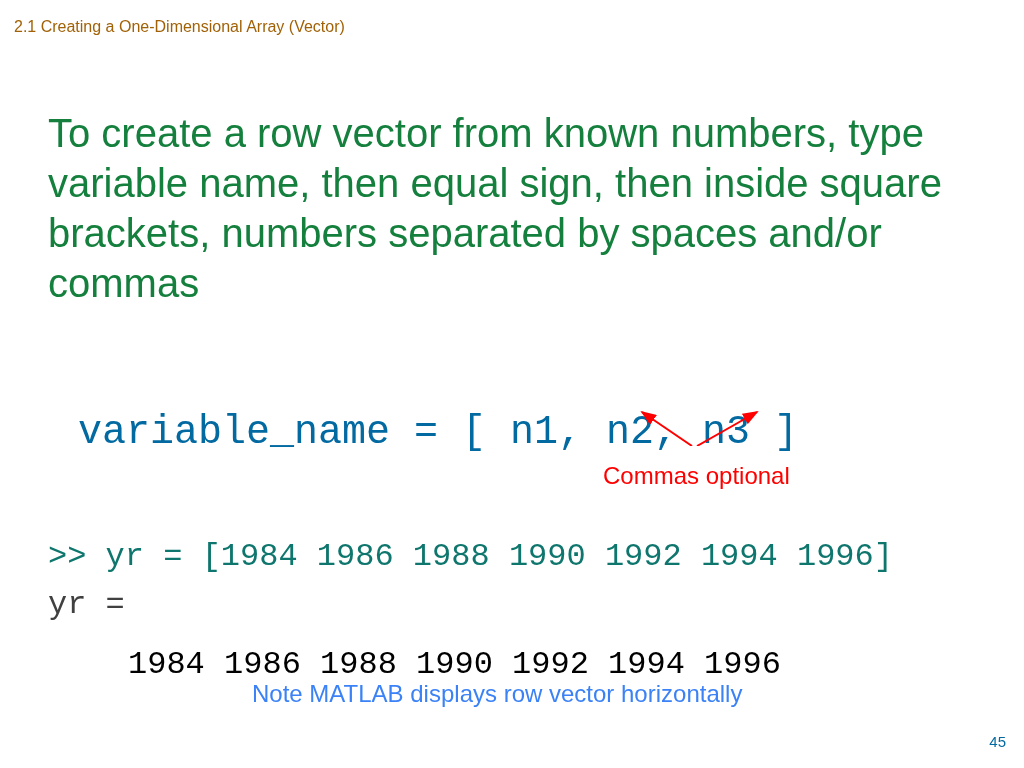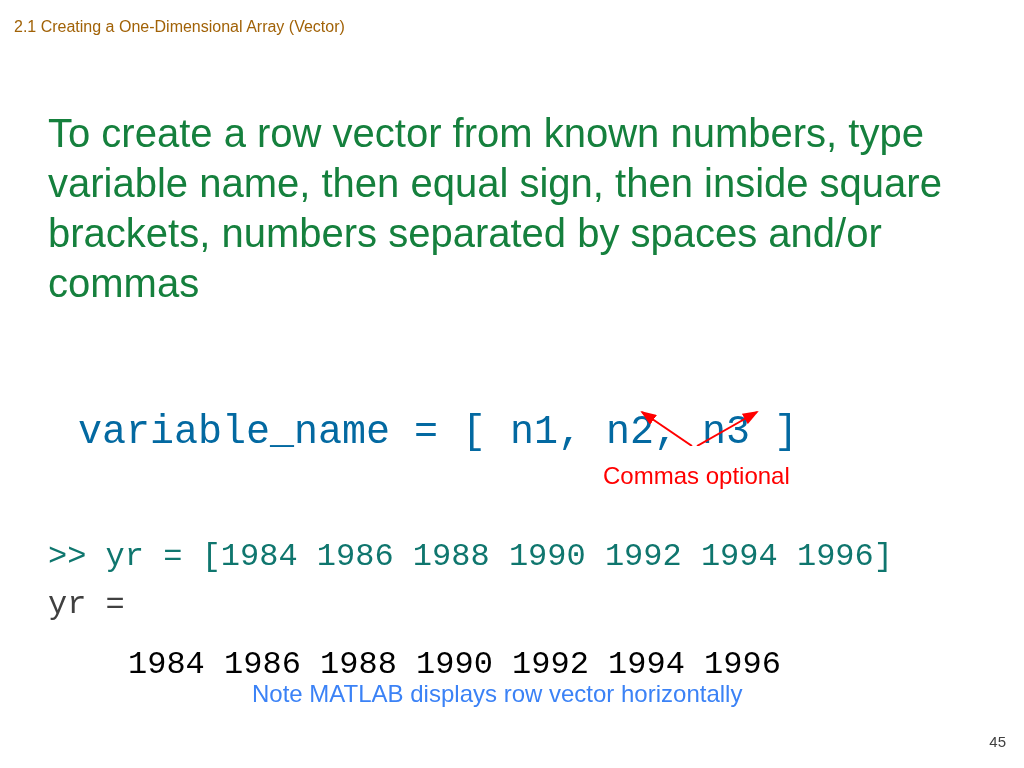--- a/index.html
+++ b/index.html
@@ -87,21 +87,21 @@
       top: 680px;
       left: 252px;
       font-size: 24px;
       color: #3b82f6;
     }
     .page-number {
       position: absolute;
       bottom: 18px;
       right: 18px;
       font-size: 15px;
-      color: #404040;
+      color: #0369a1;
     }
   </style>
 </head>
 <body>
 
 <div class="header-title">2.1 Creating a One-Dimensional Array (Vector)</div>
 
 <div class="main-text">To create a row vector from known numbers, type variable name, then equal sign, then inside square brackets, numbers separated by spaces and/or commas</div>
 
 <div class="code-syntax">variable_name = [ n1, n2, n3 ]</div>

